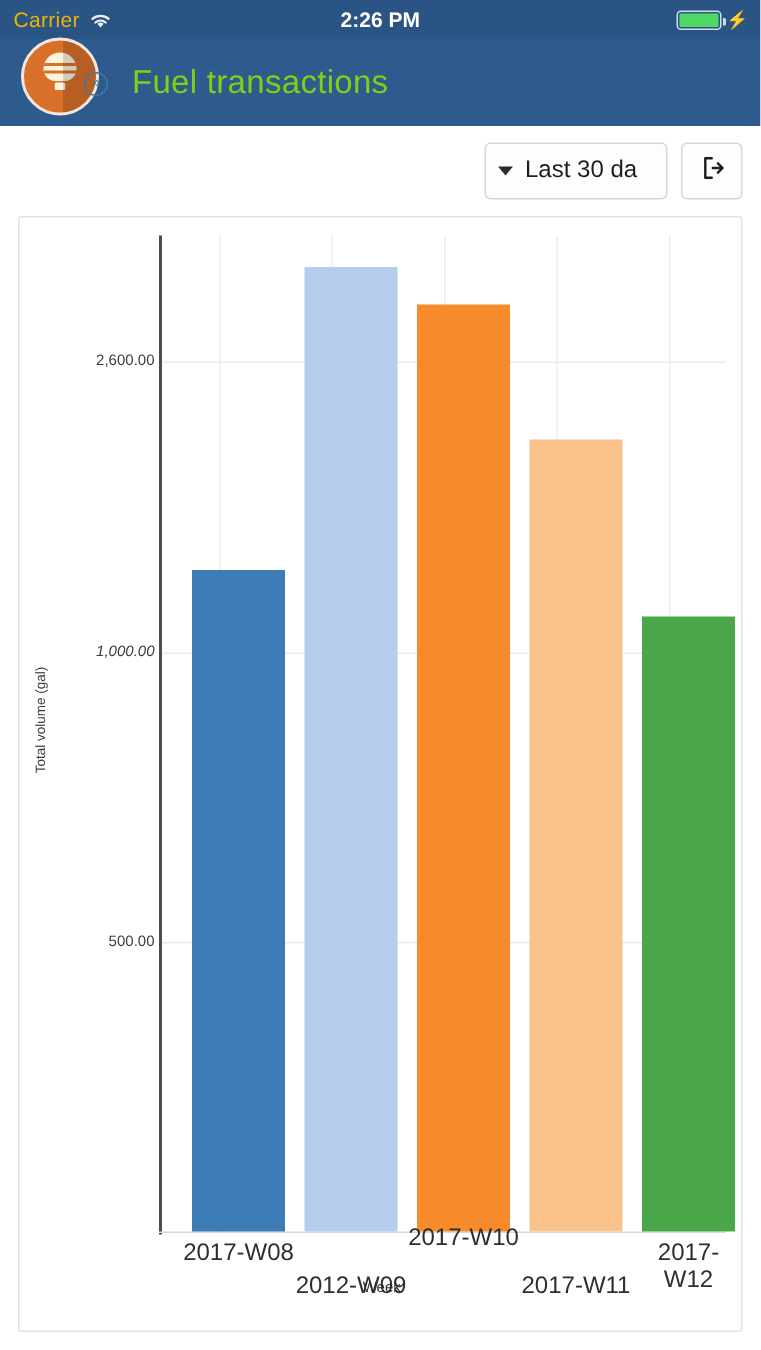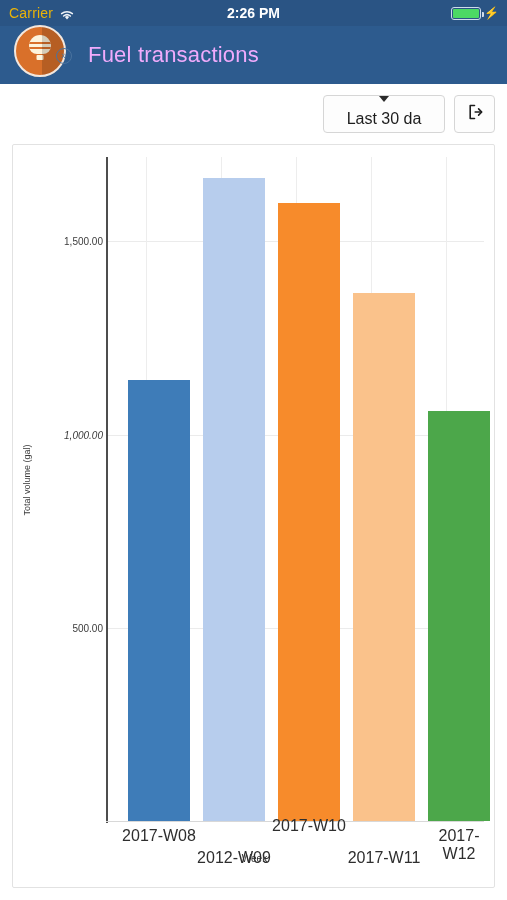--- a/index.html
+++ b/index.html
@@ -74,34 +74,34 @@
     width:7px; height:5px; background:#fdf4dc; border-radius:1px;
   }
   .nav-badge{
     position:absolute; left:56px; top:22px; width:16px; height:16px;
     border-radius:50%; border:1.5px solid #4a739f; color:#4a739f;
     font-size:10px; line-height:13px; text-align:center;
   }
   .nav-title{
     position:absolute; left:88px; top:0; height:58px;
     display:flex; align-items:center;
-    font-size:22px; color:#f0abfc; letter-spacing:.2px;
+    font-size:22px; color:#84cc16; letter-spacing:.2px;
   }
 
   
   .toolbar{
     position:absolute; left:0; top:84px; width:507px; height:60px;
     background:#ffffff;
   }
   .dd-picker{
     position:absolute; right:62px; top:11px;
     width:122px; height:38px;
     background:#fdfdfd; border:1px solid #d6d6d6; border-radius:4px;
     display:flex; align-items:center; gap:8px;
-    padding:0 8px; overflow:hidden; white-space:nowrap;flex-direction:column;
+    padding:0 8px; overflow:hidden; white-space:nowrap;
   }
   .caret{
     width:0;height:0;border-left:5px solid transparent;border-right:5px solid transparent;
     border-top:6px solid #2b2b2b; flex:0 0 auto;
   }
   .dd-label{ font-size:16px; color:#1d1d1d; }
   .icon-btn{
     position:absolute; right:12px; top:11px;
     width:41px; height:38px;
     background:#fdfdfd; border:1px solid #d6d6d6; border-radius:4px;
@@ -207,21 +207,21 @@
   </div>
 
   <div class="card">
     <div class="plot">
 
       <div class="ylabel">Total volume (gal)</div>
 
       <div class="yticks-wrap">
         <div class="ytick" style="top:483px;">500.00</div>
         <div class="ytick" style="top:290px;font-style:italic;">1,000.00</div>
-        <div class="ytick" style="top:96px;">1,500.00</div>
+        <div class="ytick" style="top:96px;">2,600.00</div>
       </div>
 
       <div class="gridh" style="top:483px;"></div>
       <div class="gridh" style="top:290px;"></div>
       <div class="gridh" style="top:96px;"></div>
 
       <div class="gridv" style="left:133px;"></div>
       <div class="gridv" style="left:208px;"></div>
       <div class="gridv" style="left:283px;"></div>
       <div class="gridv" style="left:358px;"></div>

